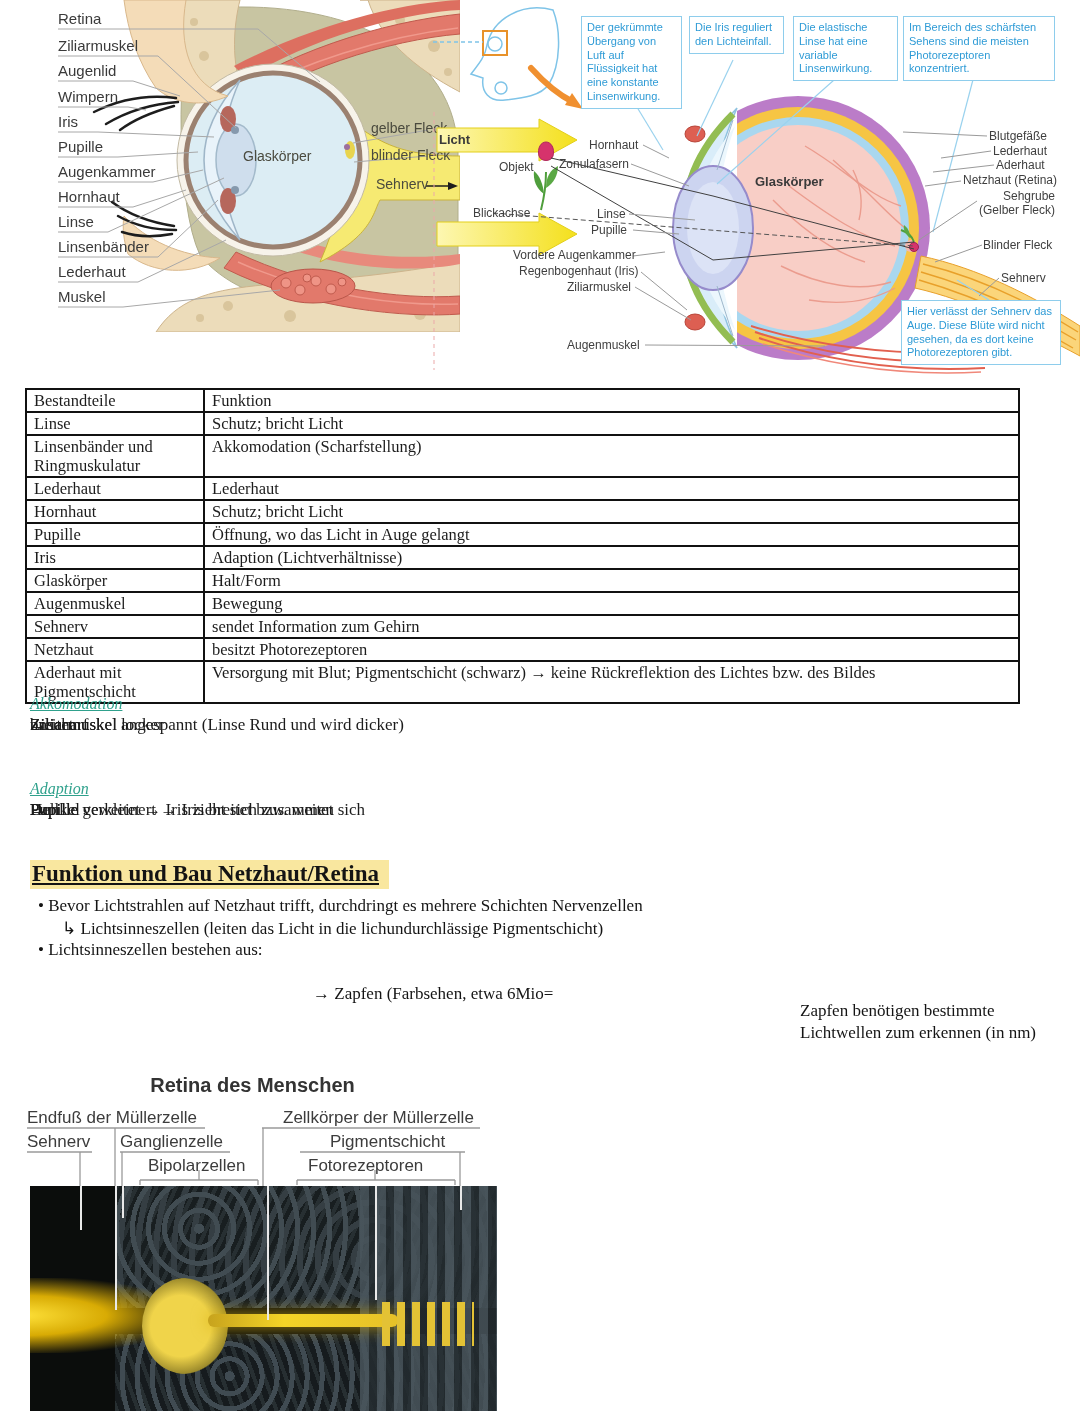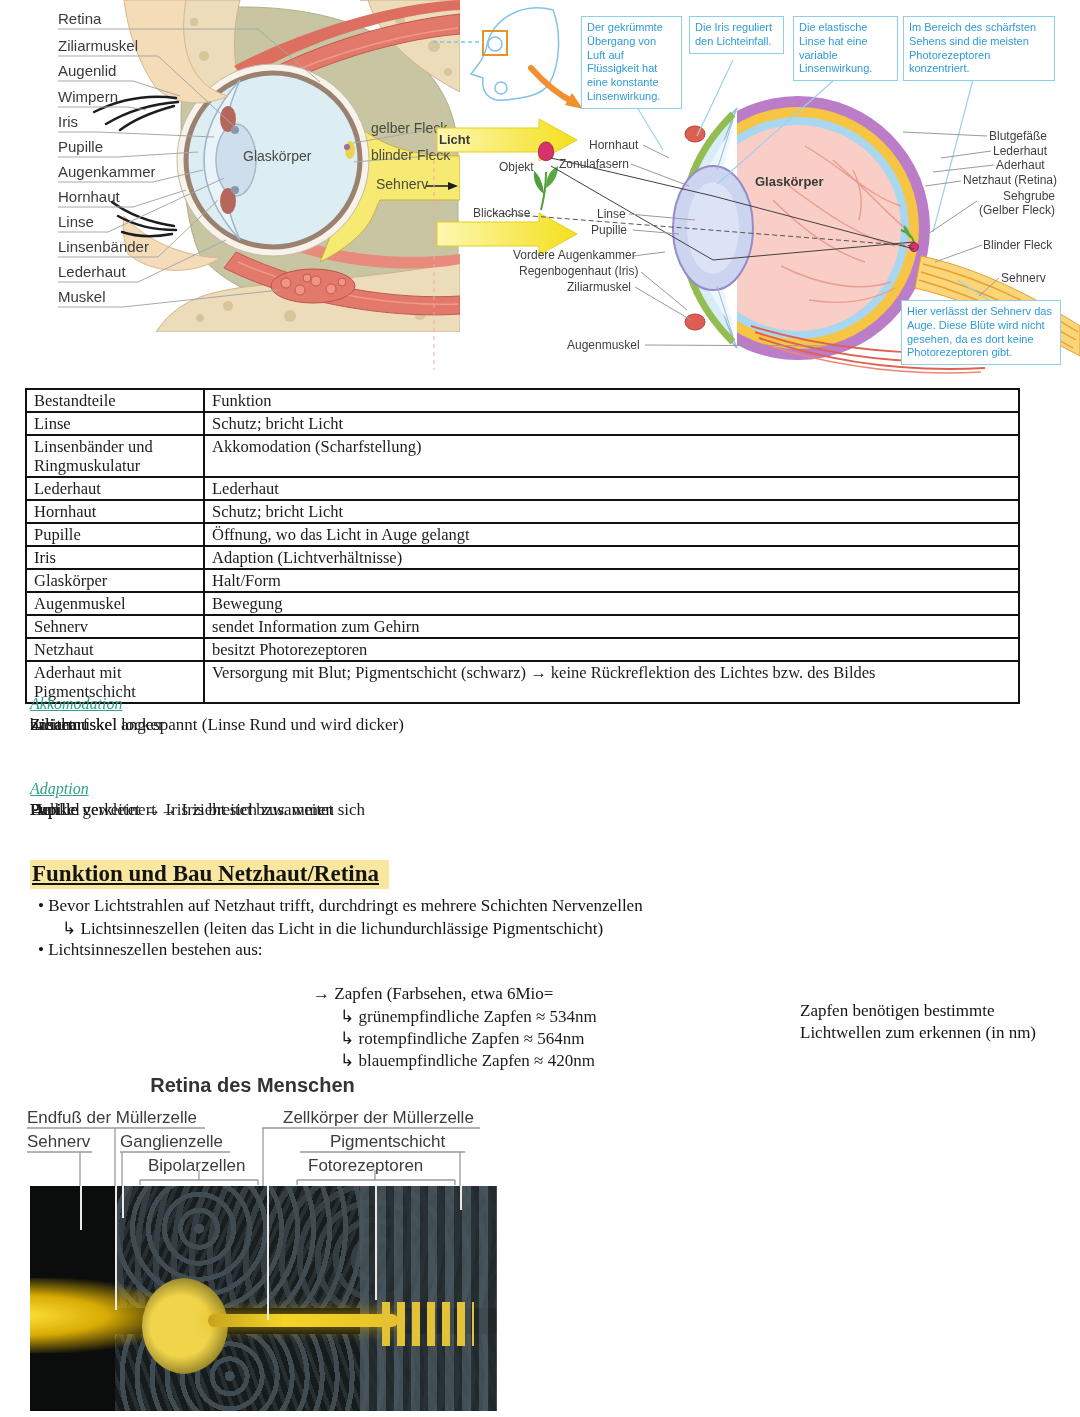--- a/index.html
+++ b/index.html
@@ -447,26 +447,20 @@
 
   <div class="main-h">Funktion und Bau Netzhaut/Retina</div>
   <div class="body-line" style="left:38px;top:896px;">
     <span>•</span>&nbsp;<span>Bevor Lichtstrahlen auf Netzhaut trifft, durchdringt es mehrere Schichten Nervenzellen</span>
   </div>
   <div class="body-line" style="left:62px;top:918px;">↳ Lichtsinneszellen (leiten das Licht in die lichundurchlässige Pigmentschicht)</div>
   <div class="body-line" style="left:38px;top:940px;">
     <span>•</span>&nbsp;<span>Lichtsinneszellen bestehen aus:</span>
   </div>
   <div class="body-line" style="left:313px;top:984px;">→ Zapfen (Farbsehen, etwa 6Mio=</div>
-  <div class="abs lbl-host" style="left:340px;top:1006px;width:420px;height:70px;">
-
-  <div class="tline" style="position:relative;line-height:22px;">↳ grünempfindliche Zapfen ≈ 534nm</div>
-      <div class="tline" style="position:relative;line-height:22px;">↳ rotempfindliche Zapfen ≈ 564nm</div>
-      <div class="tline" style="position:relative;line-height:22px;">↳ blauempfindliche Zapfen ≈ 420nm</div>
-    </div>
   <div class="side-note">Zapfen benötigen bestimmte Lichtwellen zum erkennen (in nm)</div>
 
   <div>
     <div class="ret-title">Retina des Menschen</div>
     <span class="ret-lab" style="left:27px;top:1108px;">Endfuß der Müllerzelle</span>
     <span class="ret-lab" style="left:283px;top:1108px;">Zellkörper der Müllerzelle</span>
     <span class="ret-lab" style="left:27px;top:1132px;">Sehnerv</span>
     <span class="ret-lab" style="left:120px;top:1132px;">Ganglienzelle</span>
     <span class="ret-lab" style="left:330px;top:1132px;">Pigmentschicht</span>
     <span class="ret-lab" style="left:148px;top:1156px;">Bipolarzellen</span>

